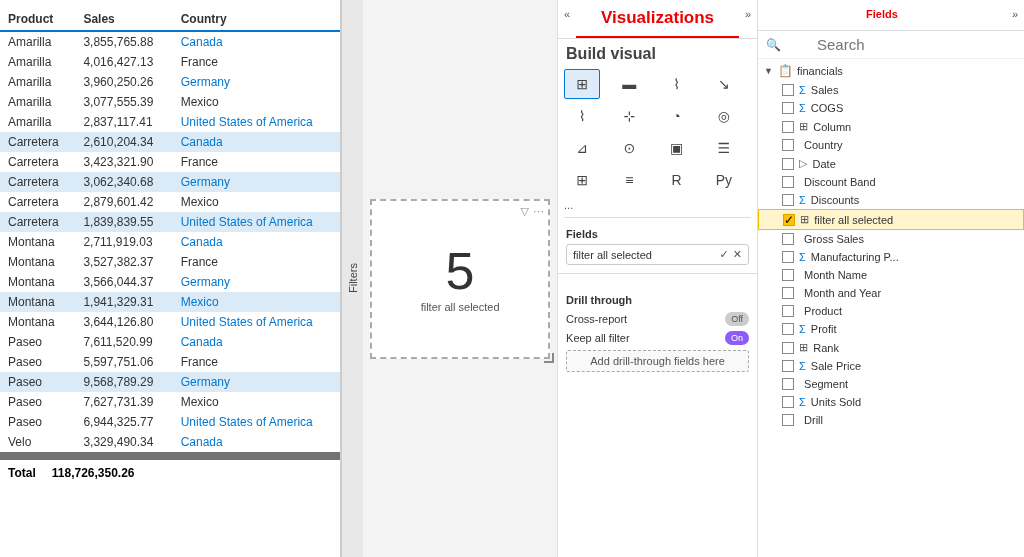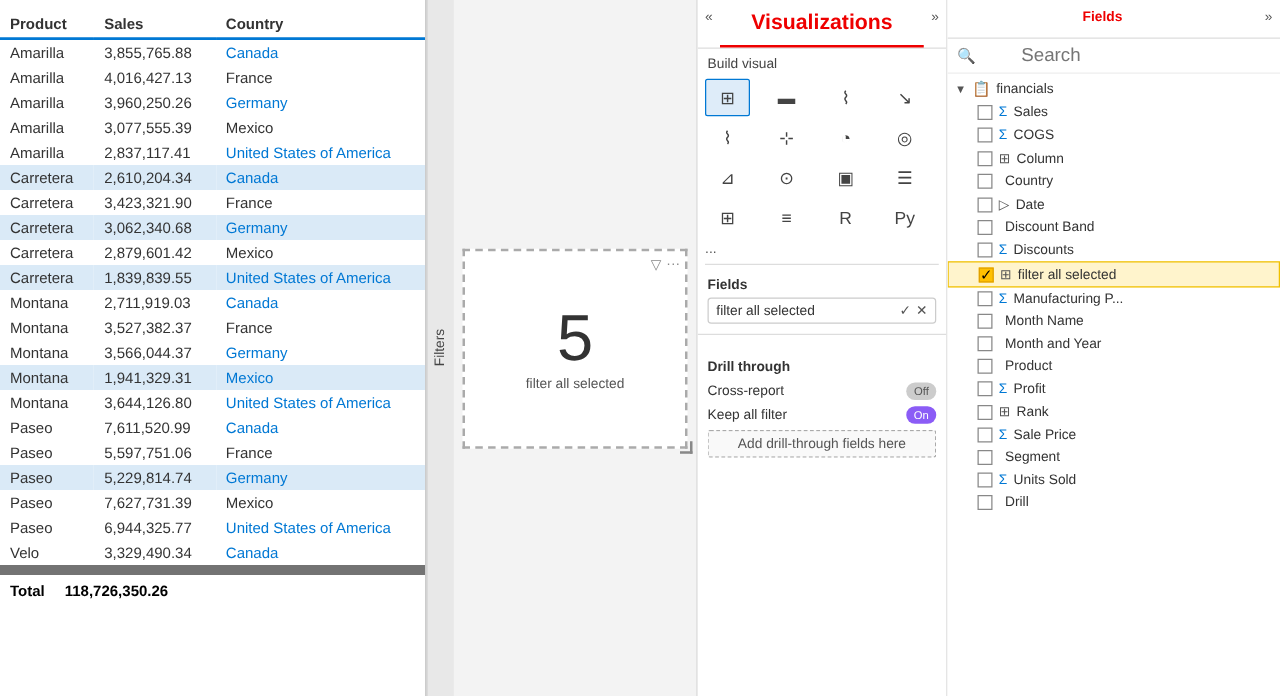--- a/index.html
+++ b/index.html
@@ -180,23 +180,23 @@
 
     .panel-tab-arrow {
       padding: 8px 6px;
       font-size: 11px;
       color: #555;
       cursor: pointer;
     }
 
     .build-visual-label {
       padding: 6px 8px 4px;
-      font-size: 11px;
+      font-size: 16px;
       color: #444;
-      font-weight: 400;
+      font-weight: 700;
     }
 
     .viz-icons-grid {
       display: grid;
       grid-template-columns: repeat(4, 1fr);
       gap: 2px;
       padding: 2px 6px;
     }
 
     .viz-icon-btn {
@@ -552,21 +552,21 @@
               <td>7,611,520.99</td>
               <td><span class="country-link">Canada</span></td>
             </tr>
             <tr>
               <td>Paseo</td>
               <td>5,597,751.06</td>
               <td>France</td>
             </tr>
             <tr class="highlighted-row">
               <td>Paseo</td>
-              <td>5,229,814.74</td>
+              <td>9,568,789.29</td>
               <td><span class="country-link">Germany</span></td>
             </tr>
             <tr>
               <td>Paseo</td>
               <td>7,627,731.39</td>
               <td>Mexico</td>
             </tr>
             <tr>
               <td>Paseo</td>
               <td>6,944,325.77</td>
@@ -714,20 +714,25 @@
             <span class="tree-item-icon sigma">Σ</span>
             <span class="tree-item-label">Discounts</span>
           </div>
           <div class="tree-item highlighted">
             <div class="tree-checkbox checked">✓</div>
             <span class="tree-item-icon">⊞</span>
             <span class="tree-item-label">filter all selected</span>
           </div>
           <div class="tree-item">
             <div class="tree-checkbox"></div>
+            <span class="tree-item-icon"></span>
+            <span class="tree-item-label">Gross Sales</span>
+          </div>
+          <div class="tree-item">
+            <div class="tree-checkbox"></div>
             <span class="tree-item-icon sigma">Σ</span>
             <span class="tree-item-label">Manufacturing P...</span>
           </div>
           <div class="tree-item">
             <div class="tree-checkbox"></div>
             <span class="tree-item-icon"></span>
             <span class="tree-item-label">Month Name</span>
           </div>
           <div class="tree-item">
             <div class="tree-checkbox"></div>

